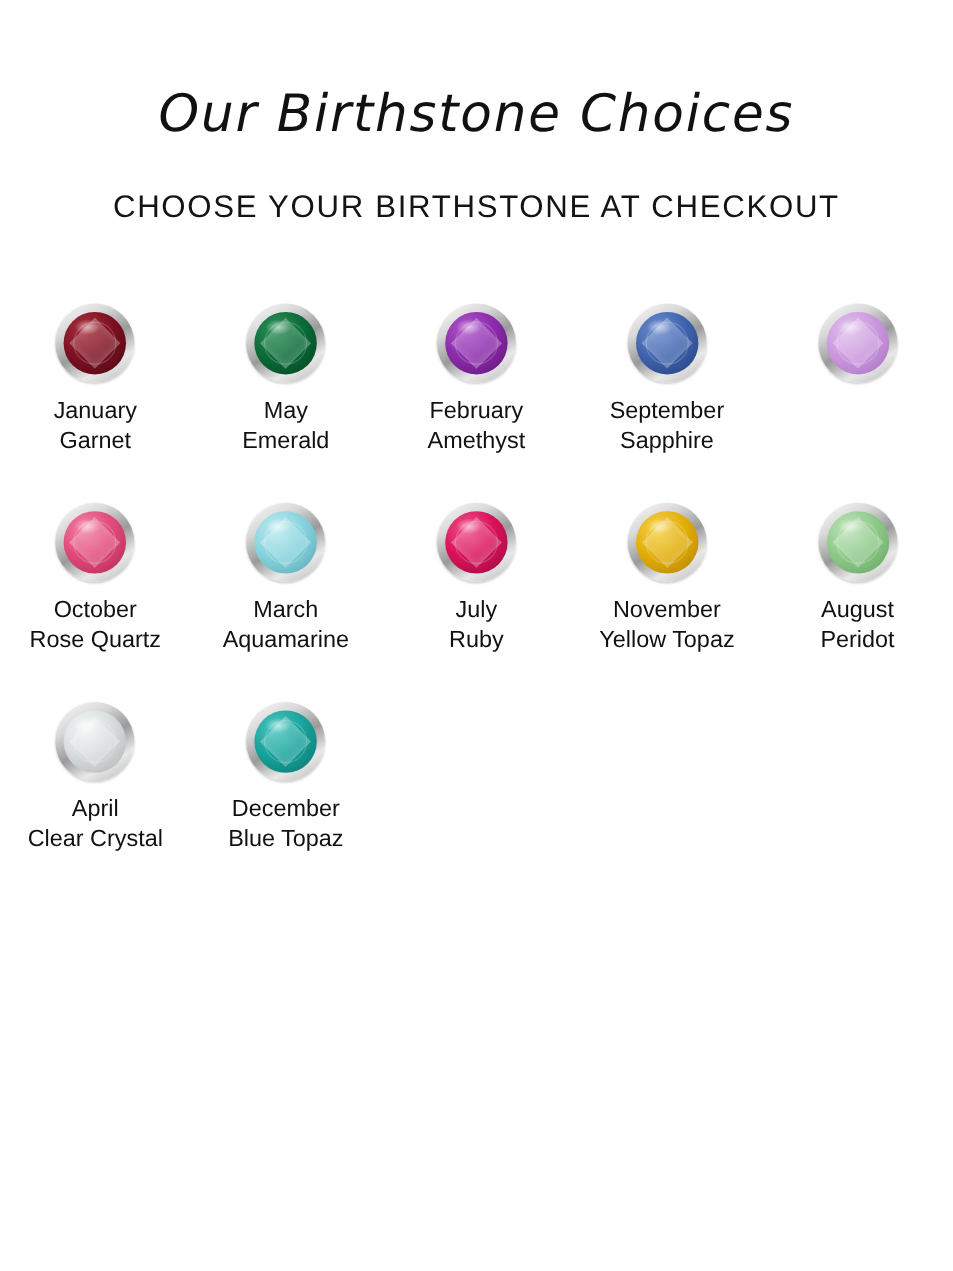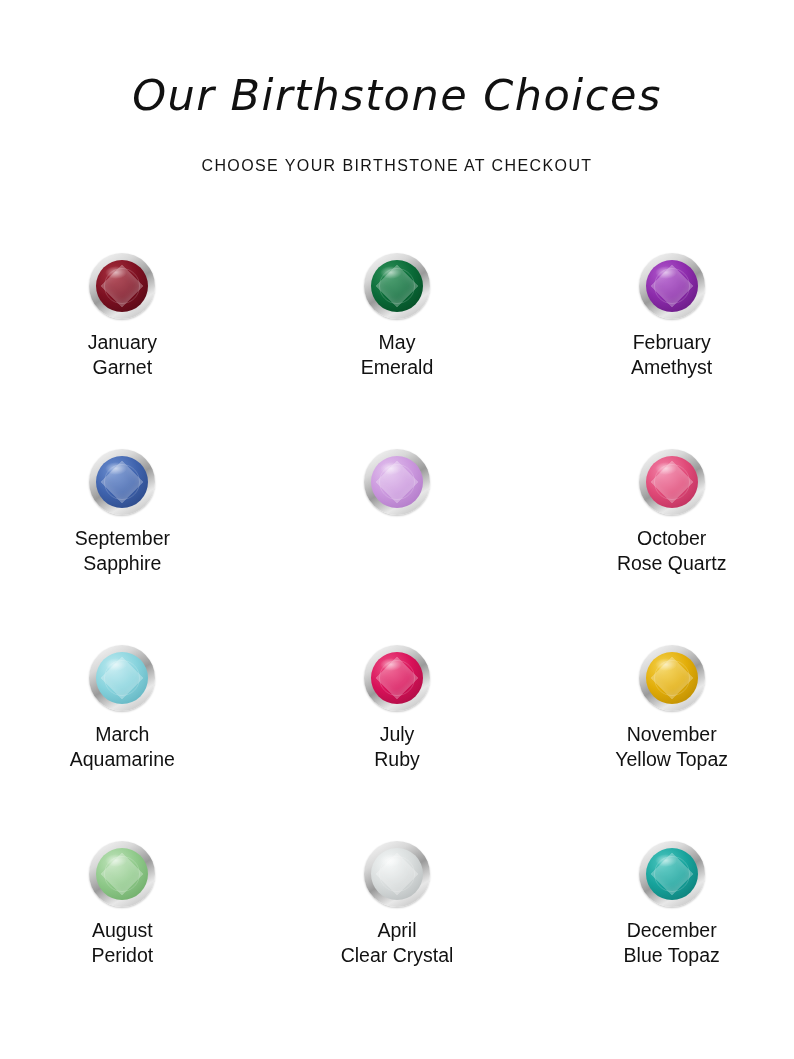--- a/index.html
+++ b/index.html
@@ -28,37 +28,36 @@
     font-size: 43px;
     letter-spacing: 1.5px;
     color: #111111;
     margin: 0;
     padding-top: 72px;
     line-height: 1.1;
   }
   .subtitle {
     text-align: center;
     font-family: "Liberation Sans", sans-serif;
-    font-size: 16px;
+    font-size: 26px;
     letter-spacing: 1.4px;
     color: #141414;
     margin: 0;
     padding-top: 38px;
   }
   .grid {
     position: absolute;
     top: 248px;
     left: 0;
     width: 794px;
     display: grid;
-    grid-template-columns: repeat(3, 1fr);
+    grid-template-columns: repeat(5, 1fr);
     grid-template-rows: repeat(4, 166px);
     column-gap: 0px;
     row-gap: 0px;
-    gap: 30px;
   }
   .cell {
     display: flex;
     flex-direction: column;
     align-items: center;
     justify-content: flex-start;
   }
   .stone-wrap {
     width: 76px;
     height: 76px;

